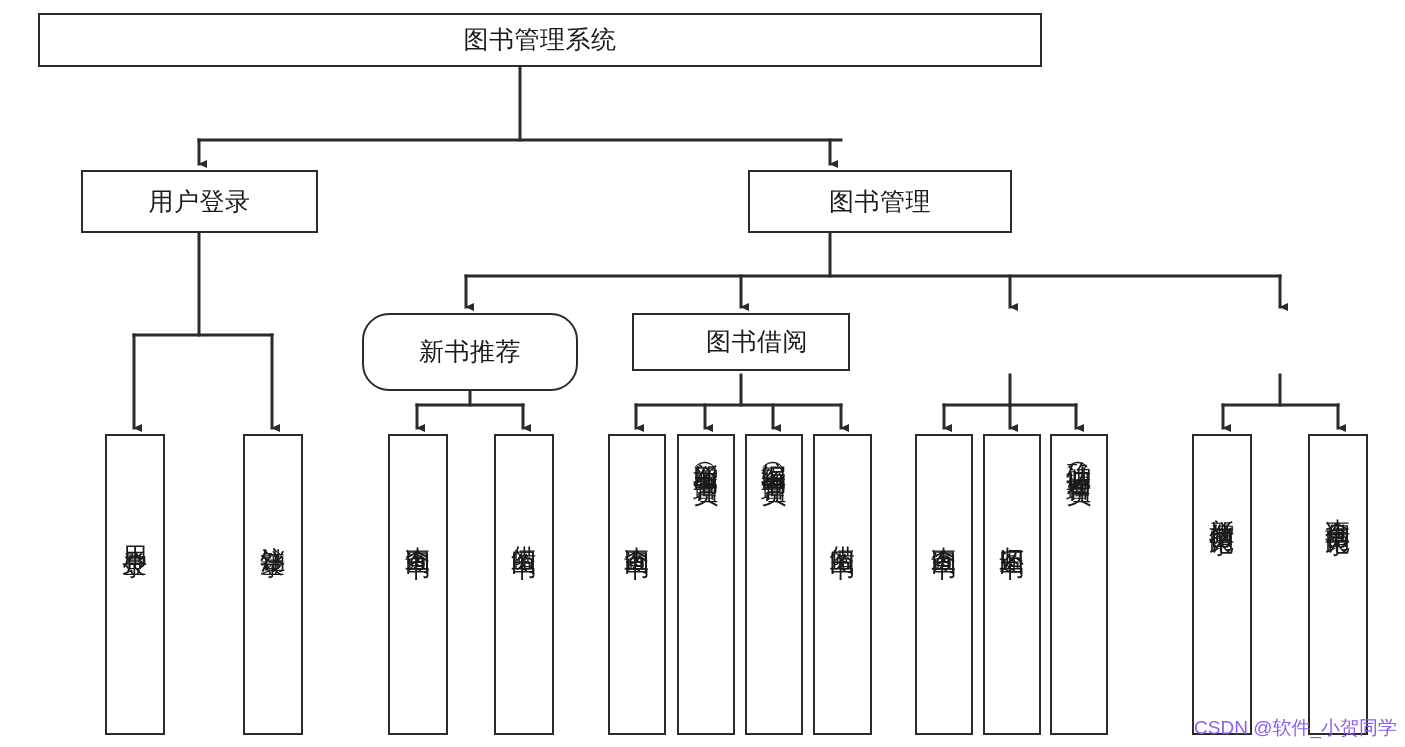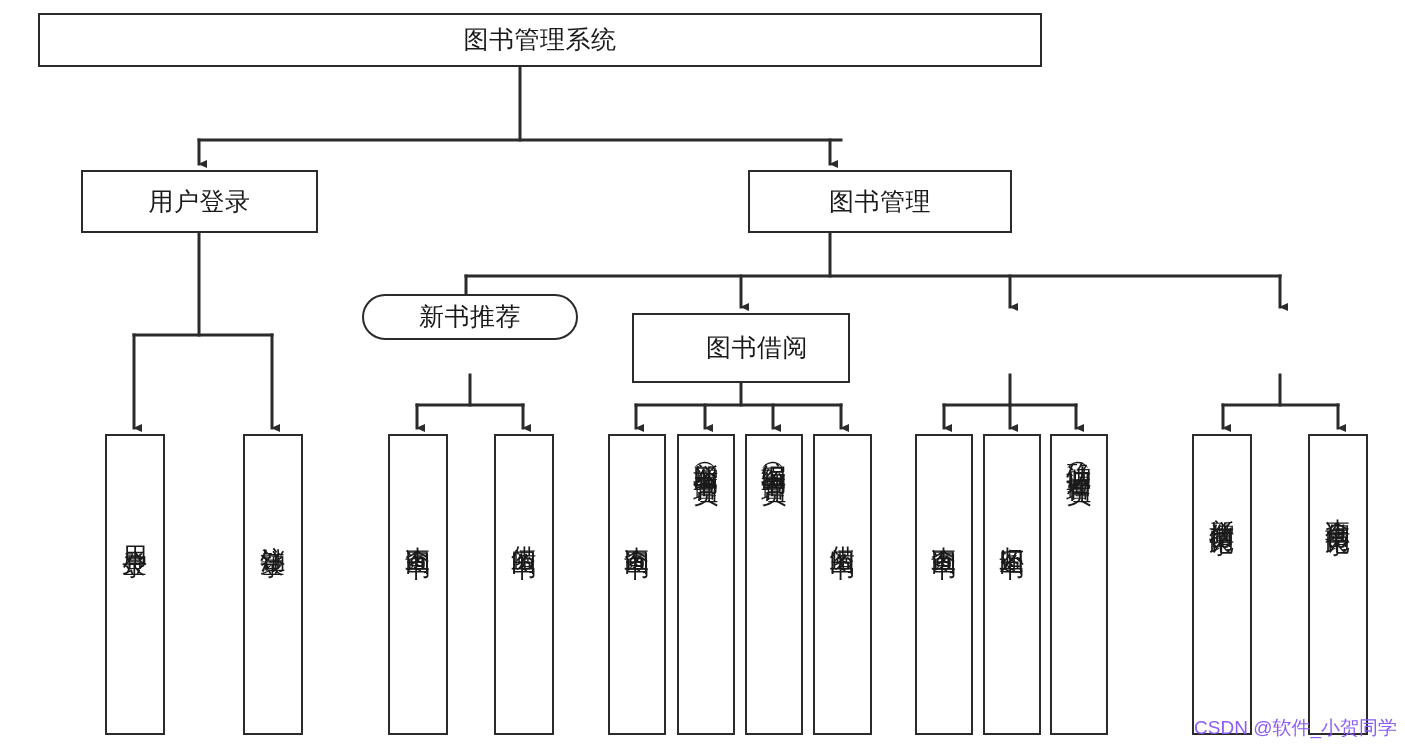--- a/index.html
+++ b/index.html
@@ -142,25 +142,25 @@
   </div>
 
   <div class="node horiz" style="left:81px; top:170px; width:237px; height:63px;">
     <span class="node-label">用户登录</span>
   </div>
 
   <div class="node horiz" style="left:748px; top:170px; width:264px; height:63px;">
     <span class="node-label">图书管理</span>
   </div>
 
-  <div class="node horiz" style="left:362px; top:294px; width:216px; height:46px;border-radius:27px;">
+  <div class="node horiz" style="left:362px; top:313px; width:216px; height:78px;border-radius:27px;">
     <span class="node-label">新书推荐</span>
   </div>
 
-  <div class="node horiz" style="left:632px; top:313px; width:218px; height:70px;padding-left:32px;">
+  <div class="node horiz" style="left:632px; top:313px; width:218px; height:58px;padding-left:32px;">
     <span class="node-label">图书借阅</span>
   </div>
 
 
 
   <div class="node vert mid" style="left:105px; top:434px; width:60px; height:301px;">
     <span class="node-label">用户登录</span>
   </div>
 
   <div class="node vert mid" style="left:243px; top:434px; width:60px; height:301px;">

